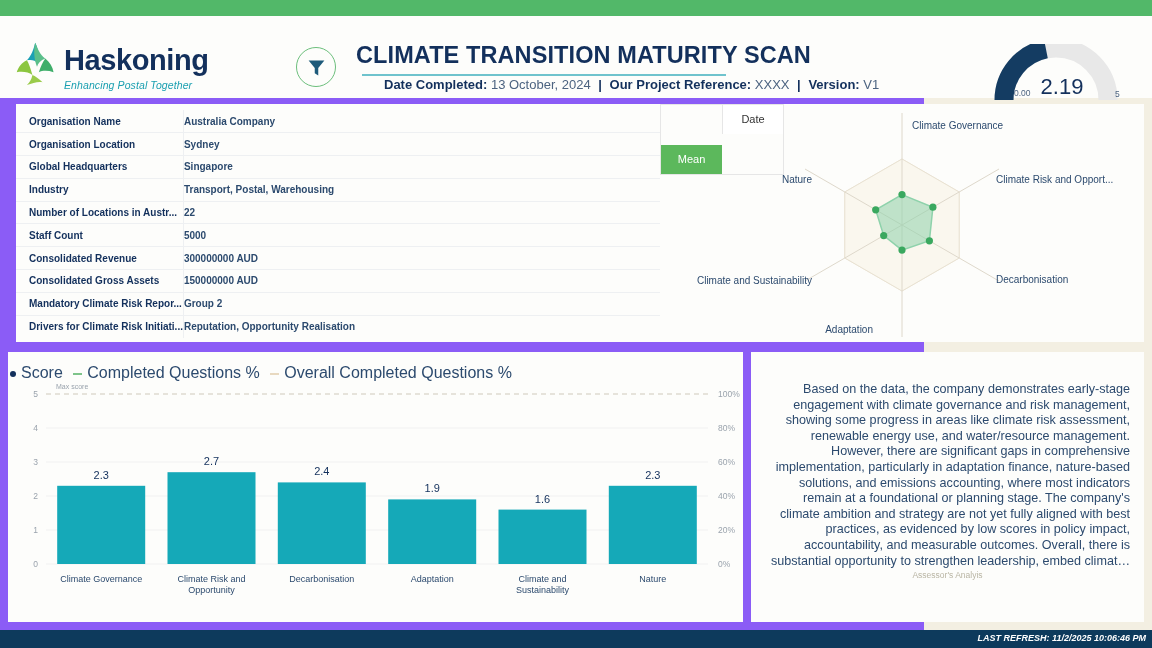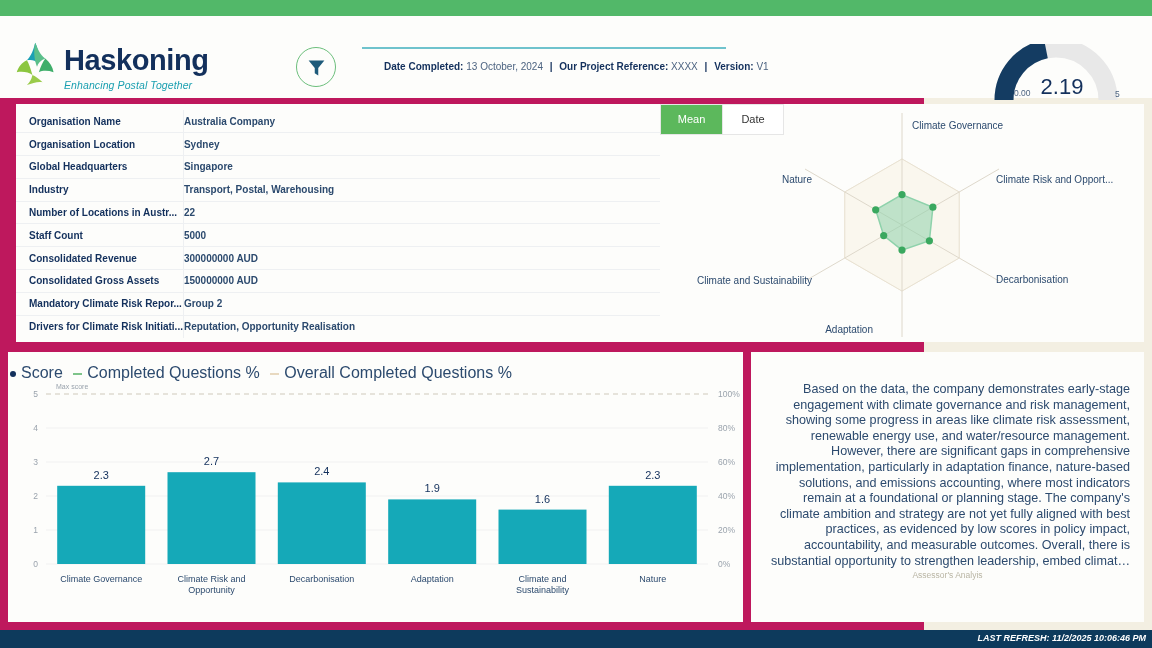--- a/index.html
+++ b/index.html
@@ -2,21 +2,21 @@
 <html><head>
 <meta charset="utf-8">
 <style>
   * { box-sizing: border-box; margin: 0; padding: 0; }
   html, body {
     width: 1152px; height: 648px;
     background: #f3efe2;
     font-family: "Liberation Sans", sans-serif;
     overflow: hidden;
   }
-  #app { position: relative; width: 924px; height: 648px; background: #be185d; }
+  #app { position: relative; width: 924px; height: 648px; background: #8b5cf6; }
 
   
   .topband {
     position: absolute; left: 0; top: 0; width: 1152px; height: 16px;
     background: #52b869;
   }
 
   
   .header {
     position: absolute; left: 0; top: 16px; width: 1152px; height: 82px;
@@ -42,21 +42,21 @@
 
   .title-block { position: absolute; left: 356px; top: 26px; width: 580px; }
   .main-title {
     font-size: 23.5px; font-weight: bold; color: #13305c; letter-spacing: 0.1px;
     white-space: nowrap;
   }
   .title-rule {
     width: 364px; height: 2px; background: #6fc3cd; margin: 5px 0 0 6px;
   }
   .meta-line {
-    margin-top: 12px; font-size: 10px; color: #4c6380; white-space: nowrap; padding-left: 28px;
+    margin-top: 1px; font-size: 13px; color: #4c6380; white-space: nowrap; padding-left: 28px;
   }
   .meta-line b { color: #13305c; font-weight: bold; }
   .meta-sep { color: #13305c; font-weight: bold; padding: 0 4px; }
 
   
   .gauge { position: absolute; left: 986px; top: 28px; width: 140px; height: 62px; }
   .gauge-min {
     position: absolute; left: 0px; top: 44px; font-size: 8.5px; color: #4c6380; padding-left: 28px;
   }
   .gauge-max {
@@ -93,21 +93,21 @@
 
   
   .toggle {
     position: absolute; left: 0px; top: 0px; display: flex;
     border: 1px solid #e6e6e6;
   }
   .toggle div {
     width: 61px; height: 29px; line-height: 29px; text-align: center;
     font-size: 11px; color: #444;
   }
-  .toggle .on { background: #5cb85c; color: #ffffff; }
+  .toggle .on { background: #5cb85c; color: #ffffff; margin-top: 40px; }
   .toggle .off { background: #ffffff; color: #333; border-left: 1px solid #e6e6e6; }
   .radar-svg { position: absolute; left: 0; top: 0; }
   .radar-label { font-size: 10px; fill: #2c4a6e; font-family: "Liberation Sans", sans-serif; }
 
   
   .legend {
     position: absolute; top: 12px; left: 0; width: 735px; text-align: left;
     font-size: 16px; color: #2c4a6e;
   }
   .legend span { margin: 0 2px; }
@@ -168,20 +168,21 @@
       </div>
     </div>
 
     <div class="filter-badge">
       <svg width="21" height="21" viewBox="0 0 24 24">
         <path d="M3 4 L21 4 L14 12.5 L14 21 L10 18.5 L10 12.5 Z" fill="#1d5a7a"></path>
       </svg>
     </div>
 
     <div class="title-block">
+      <div class="main-title">CLIMATE TRANSITION MATURITY SCAN</div>
       <div class="title-rule"></div>
       <div class="meta-line">
         <b>Date Completed:</b>
         <span>13 October, 2024</span>
         <span class="meta-sep">|</span>
         <b>Our Project Reference:</b>
         <span>XXXX</span>
         <span class="meta-sep">|</span>
         <b>Version:</b>
         <span>V1</span>

